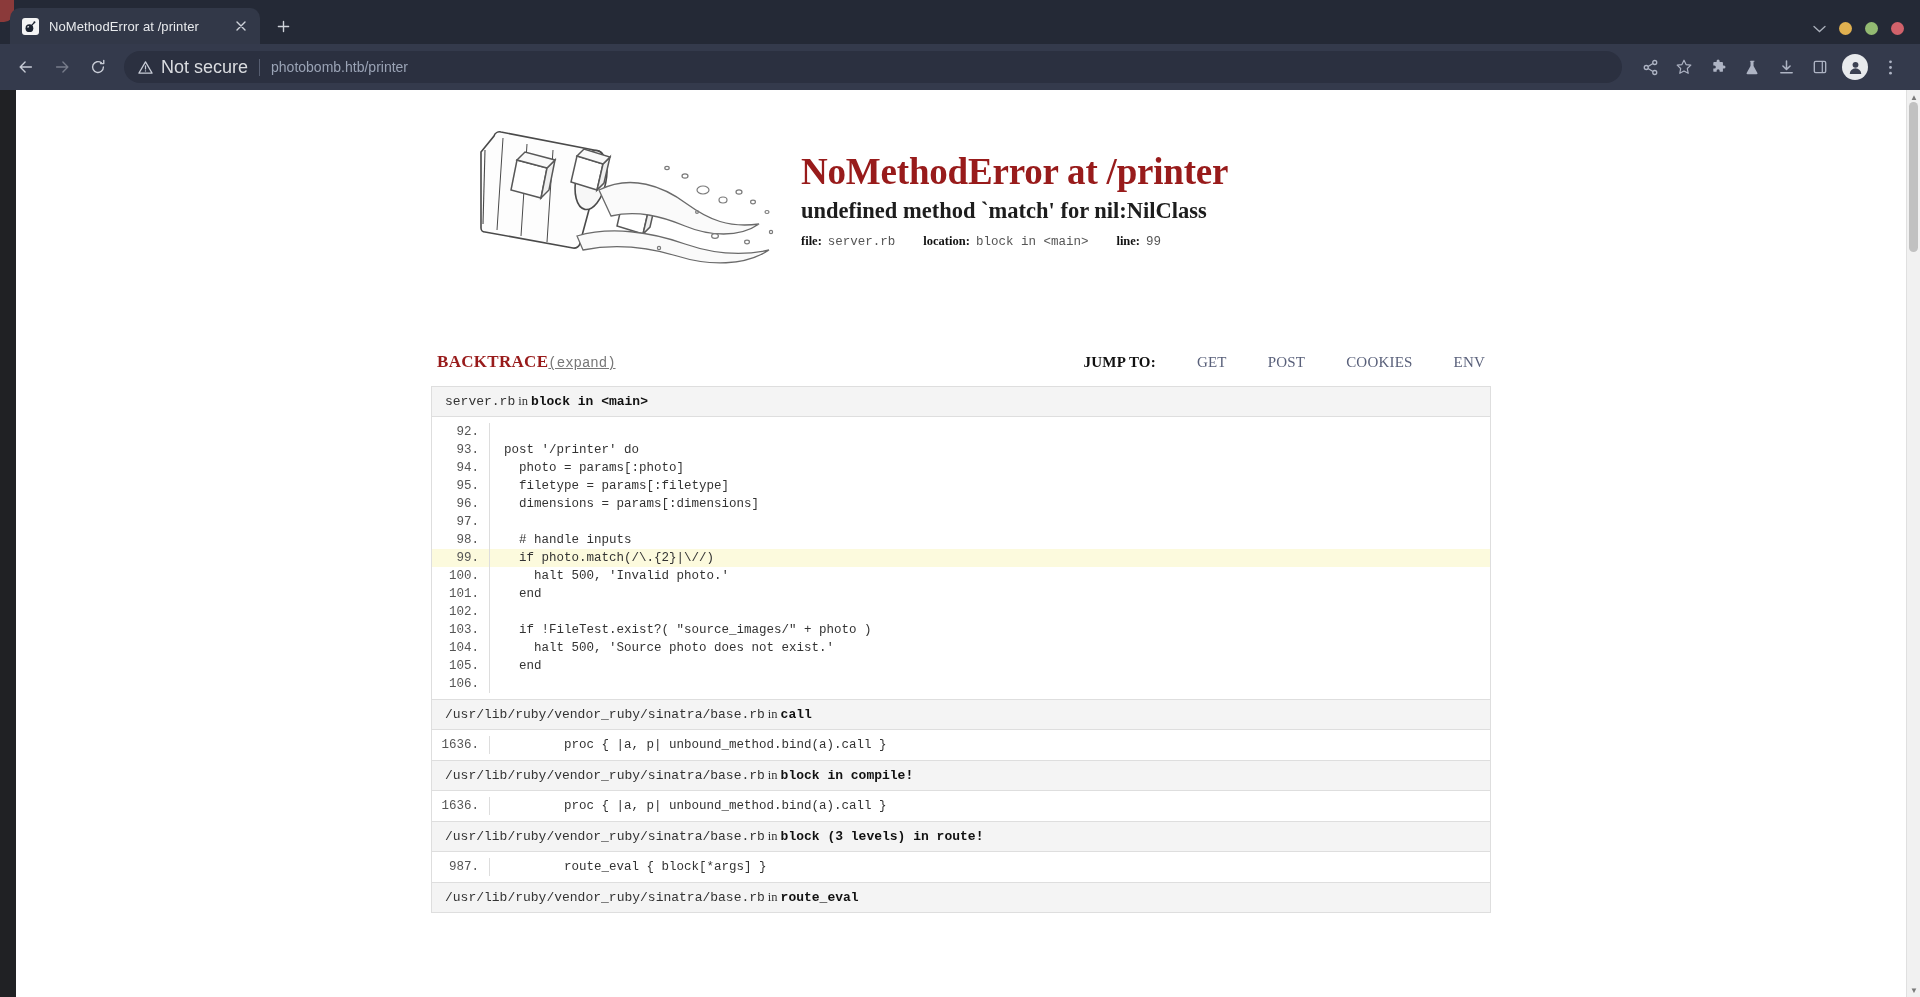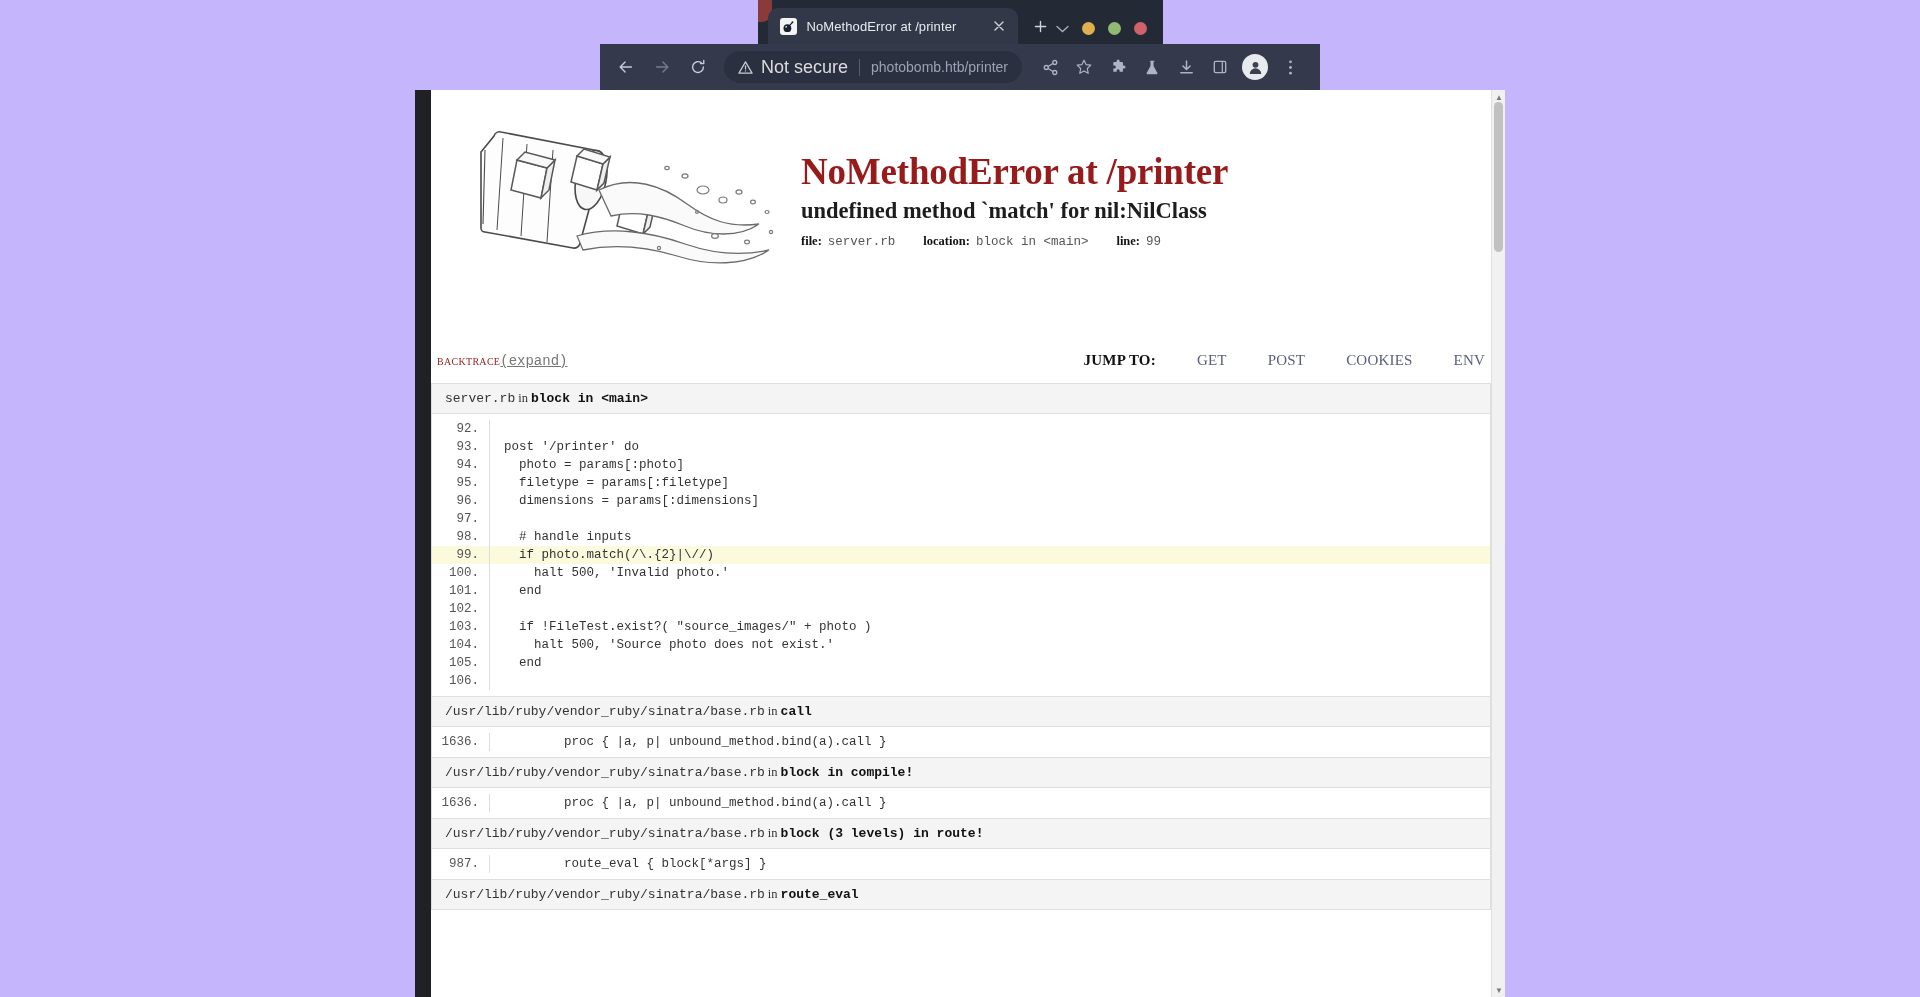--- a/index.html
+++ b/index.html
@@ -10,21 +10,20 @@
     overflow: hidden;
     background: #ffffff;
     font-family: "Liberation Sans", sans-serif;
   }
 
   
   .browser {
     width: 1920px; height: 997px;
     display: flex; flex-direction: column;
     background: #c4b5fd;
-    align-items: center;
   }
 
   .tabstrip {
     height: 44px;
     background: #242936;
     display: flex;
     align-items: flex-end;
     padding-left: 10px;
     position: relative;
     flex: 0 0 44px;
@@ -264,22 +263,22 @@
 
   
   .bt-bar {
     display: flex;
     align-items: baseline;
     margin: 66px 0 14px 0;
     padding: 0 6px;
   }
   .bt-label {
     font-family: "Liberation Serif", serif;
-    font-weight: normal;
-    font-size: 10px;
+    font-weight: bold;
+    font-size: 17px;
     color: #981b1b;
     letter-spacing: .3px;
   }
   .bt-expand {
     font-family: Liberation Mono, monospace;
     font-size: 14px;
     color: #777;
   }
   .jump {
     margin-left: auto;

